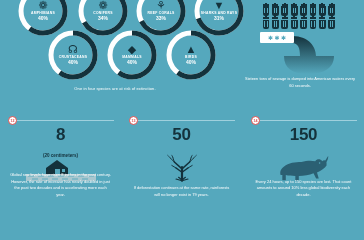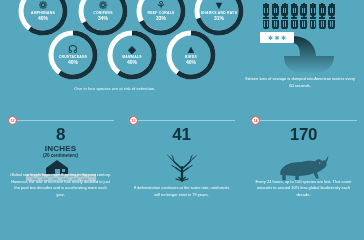--- a/index.html
+++ b/index.html
@@ -315,21 +315,20 @@
 </div>
 
 <div id="bottom-section">
 
   <div class="panel">
     <div class="rule-row">
       <div class="badge">12</div>
       <div class="rule-line"></div>
     </div>
     <div class="big-num">8</div>
-    <div class="unit">INCHES</div>
     <div class="subunit">(20 centimeters)</div>
     <div class="icon-area" style="top:54px;height:22px;">
       <svg viewBox="0 0 70 24" style="width:70px;height:24px;">
         <path d="M20 11 L31 3 L42 11 L42 18 L20 18 Z" fill="#14323c"></path>
         <rect x="29" y="12" width="5" height="6" fill="#55a8bd"></rect>
         <rect x="36" y="12" width="3" height="3" fill="#55a8bd"></rect>
         <rect x="0" y="17" width="70" height="7" fill="#b9ccd2" opacity=".85"></rect>
         <g stroke="#55a8bd" stroke-width="1" opacity=".9">
           <line x1="2" y1="19" x2="8" y2="19"></line>
             <line x1="12" y1="19" x2="18" y2="19"></line>
@@ -348,41 +347,41 @@
       </svg>
     </div>
     <div class="panel-body">Global sea levels have risen 8 inches in the past century. However, the rate of increase has nearly doubled in just the past two decades and is accelerating more each year.</div>
   </div>
 
   <div class="panel">
     <div class="rule-row">
       <div class="badge">13</div>
       <div class="rule-line"></div>
     </div>
-    <div class="big-num">41</div>
+    <div class="big-num">50</div>
     <div class="icon-area" style="top:50px;height:28px;">
       <svg viewBox="0 0 40 30" style="width:34px;height:28px;">
         <g stroke="#14323c" fill="none" stroke-linecap="round">
           <path d="M20 30 L20 14" stroke-width="2.6"></path>
           <path d="M20 16 L11 8 M20 16 L29 8 M20 20 L13 15 M20 20 L27 15" stroke-width="1.8"></path>
           <path d="M11 8 L6 3 M11 8 L9 2 M29 8 L34 3 M29 8 L31 2 M13 15 L8 12 M27 15 L32 12" stroke-width="1.1"></path>
           <path d="M6 3 L3 0 M34 3 L37 0 M9 2 L8 0 M31 2 L32 0" stroke-width=".8"></path>
           <path d="M20 30 L13 28 M20 30 L27 28 M20 29 L16 26 M20 29 L24 26" stroke-width="1.4"></path>
         </g>
       </svg>
     </div>
     <div class="panel-body">If deforestation continues at the same rate, rainforests will no longer exist in 79 years.</div>
   </div>
 
   <div class="panel">
     <div class="rule-row">
       <div class="badge">14</div>
       <div class="rule-line"></div>
     </div>
-    <div class="big-num">170</div>
+    <div class="big-num">150</div>
     <div class="icon-area" style="top:52px;height:26px;">
       <svg viewBox="0 0 64 30" style="width:56px;height:26px;">
         <path d="M58 8 C58 5, 55 4, 53 6 C51 3, 47 3, 45 6 C41 5, 35 5, 29 7
                  C22 7, 14 8, 9 12 C5 15, 4 18, 5 22 L7 22 L7 28 L11 28 L11 22
                  C14 23, 18 23, 22 23 L22 28 L26 28 L26 23
                  C32 23, 38 22, 43 20 L46 26 L49 26 L47 19
                  C52 17, 56 14, 58 11 Z" fill="#2b6073"></path>
         <path d="M56 6 C58 3, 59 1, 60 0 C60 3, 59 6, 57 8 Z" fill="#2b6073"></path>
         <circle cx="50" cy="8" r=".9" fill="#55a8bd"></circle>
       </svg>

